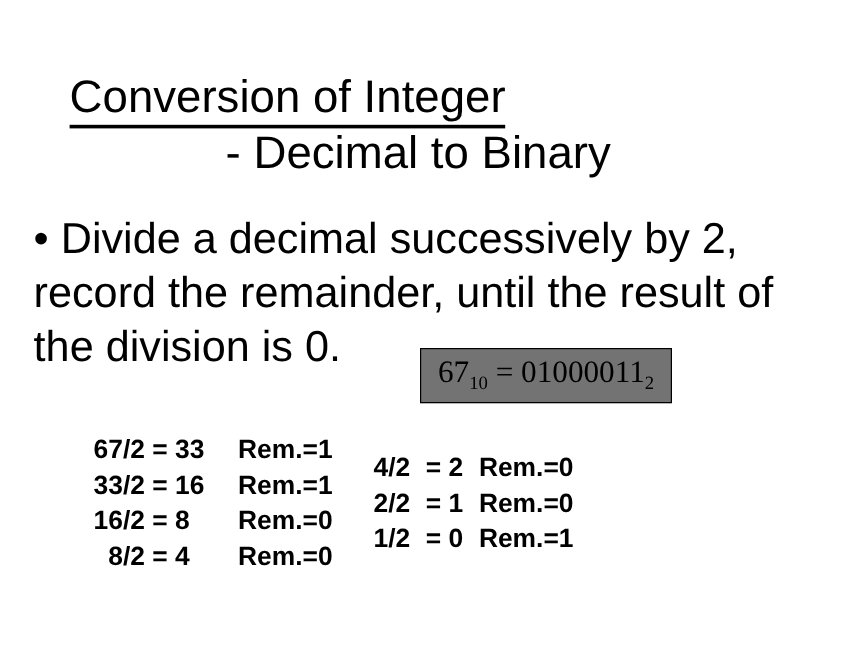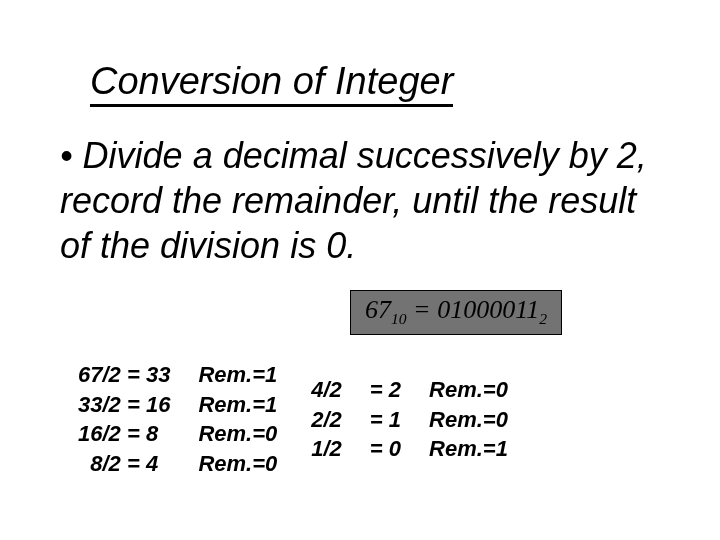--- a/index.html
+++ b/index.html
@@ -9,22 +9,21 @@
     height: 540px;
     background: #fff;
     font-family: "Tahoma", "Verdana", "Segoe UI", sans-serif;
     color: #000;
   }
   .slide {
     position: relative;
     width: 720px;
     height: 408px;
     box-sizing: border-box;
-    padding: 60px 60px 0 60px;
-    font-style: italic;
+    padding: 60px 60px 0 28px;
   }
   .title {
     font-size: 38px;
     line-height: 1.15;
     margin-left: 30px;
   }
   .title-main {
     border-bottom: 3px solid #000;
     display: inline-block;
     padding-bottom: 0px;
@@ -59,32 +58,33 @@
     display: flex;
     gap: 28px;
     font-family: "Tahoma", "Verdana", "Segoe UI", sans-serif;
     font-size: 22px;
     line-height: 1.35;
     font-weight: bold;
   }
   .col { white-space: pre; }
   .group2 {
     display: flex;
-    gap: 28px;
+    gap: 13px;
     margin-left: 6px;
     align-self: center;
   }
 </style>
 </head>
 <body>
 
 <div class="slide">
 
   <div class="title">
     <span class="title-main">Conversion of Integer</span><br>
+    <span class="title-sub">- Decimal to Binary</span>
   </div>
 
   <div class="bullet">• Divide a decimal successively by 2, record the remainder, until the result of the division is 0.</div>
 
   <div class="eqbox">
     <span>67</span><sub>10</sub><span> = </span><span>01000011</span><sub>2</sub>
   </div>
 
   <div class="cols">
     <div class="col">67/2 = 33

